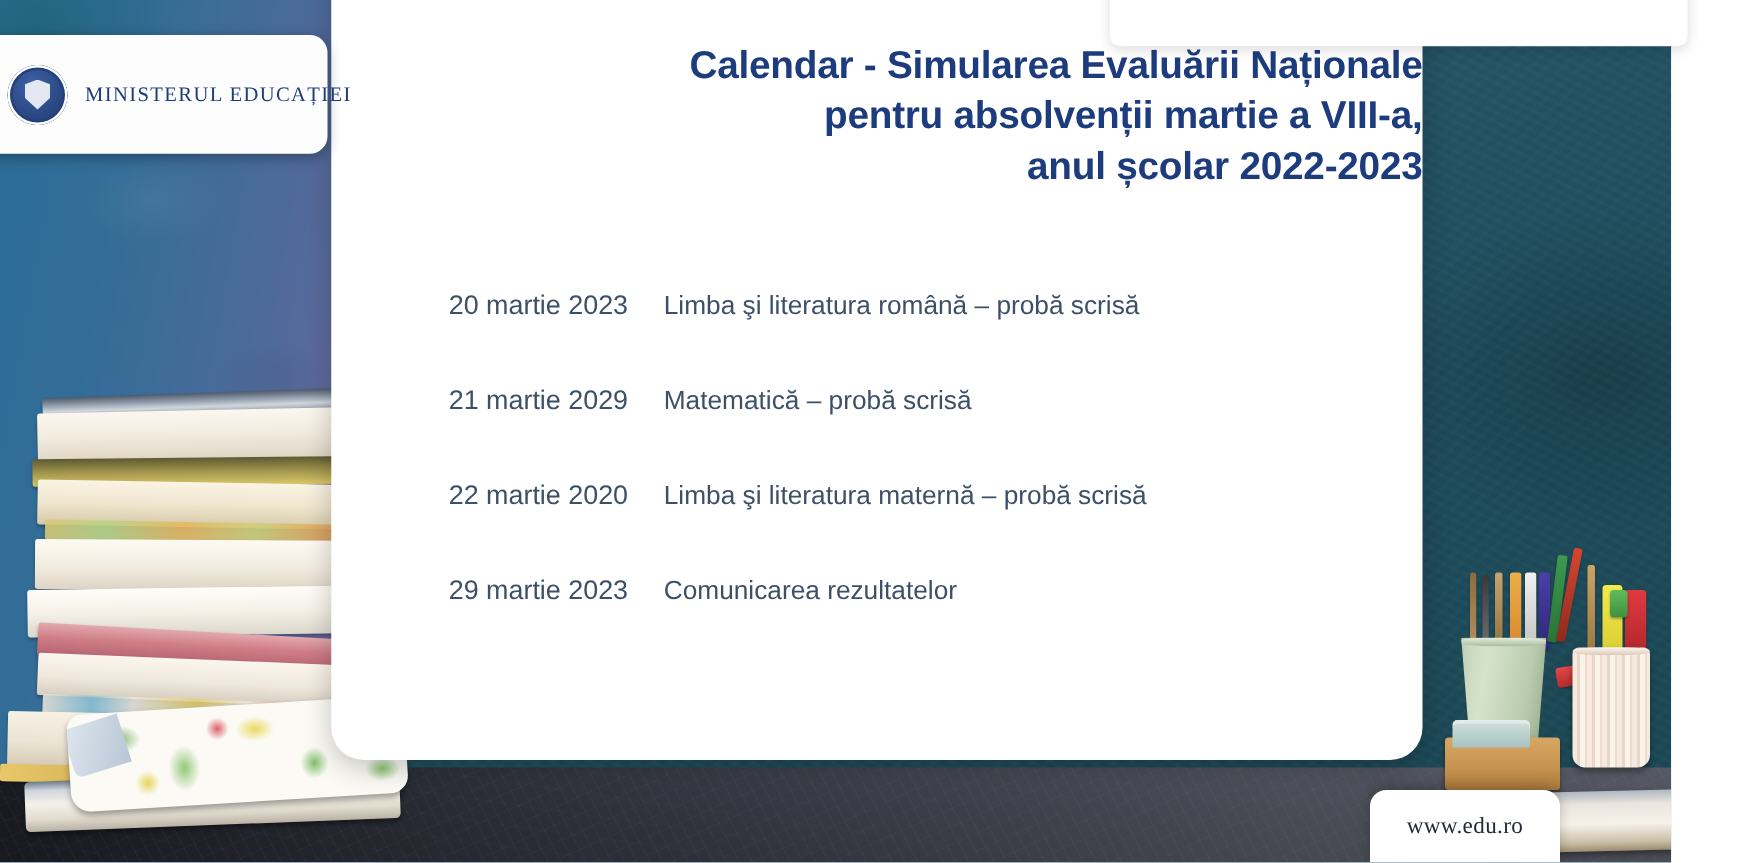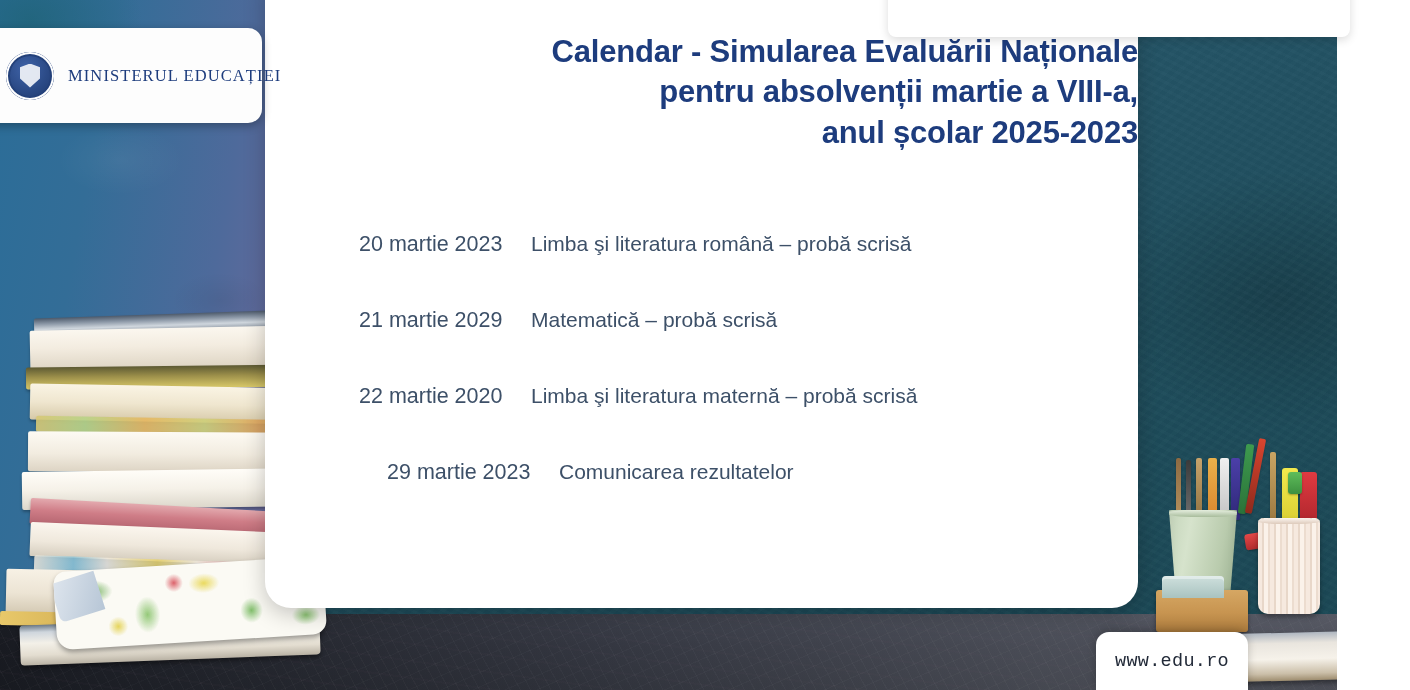--- a/index.html
+++ b/index.html
@@ -224,21 +224,21 @@
     font-family:"Liberation Sans", sans-serif;
   }
   #title .tline { display:block; white-space:nowrap; }
 
   #schedule {
     position:absolute;
     left:94px; top:252px;
     width:740px;
   }
   .row { display:flex; align-items:baseline; margin-bottom:51px; }
-  .row:last-child { margin-bottom:0;margin-left:28px; }
+  .row:last-child { margin-bottom:0; }
   .row .date {
     width:172px;
     flex: 0 0 172px;
     color:#3d5068;
     font-size:21.5px;
   }
   .row .event {
     color:#3d5068;
     font-size:21px;
     white-space:nowrap;
@@ -288,21 +288,21 @@
     left:1096px; top:632px;
     width:152px; height:58px;
     background:#ffffff;
     border-radius:13px 13px 0 0;
     box-shadow: 0 -2px 9px rgba(0,0,0,.22);
     display:flex; align-items:center; justify-content:center;
     z-index:7;
   }
   #url-text {
     color:#222a38;
-    font-family:Liberation Mono, monospace;
+    font-family:Liberation Serif, serif;
     font-size:18.5px;
     letter-spacing:.3px;
   }
 
   
   #top-panel {
     position:absolute;
     left:888px; top:-120px;
     width:462px; height:157px;
     background:#ffffff;
@@ -370,21 +370,21 @@
 
       <div class="woodbox"></div>
       <div class="botbooks"></div>
     </div>
 
     <div id="card">
 
       <h1 id="title">
         <span class="tline">Calendar - Simularea Evaluării Naționale</span>
         <span class="tline">pentru absolvenții martie a VIII-a,</span>
-        <span class="tline">anul școlar 2025-2023</span>
+        <span class="tline">anul școlar 2022-2023</span>
       </h1>
 
       <div id="schedule">
         <div class="row">
           <span class="date">20 martie 2023</span>
           <span class="event">Limba şi literatura română – probă scrisă</span>
         </div>
         <div class="row">
           <span class="date">21 martie 2029</span>
           <span class="event">Matematică – probă scrisă</span>

